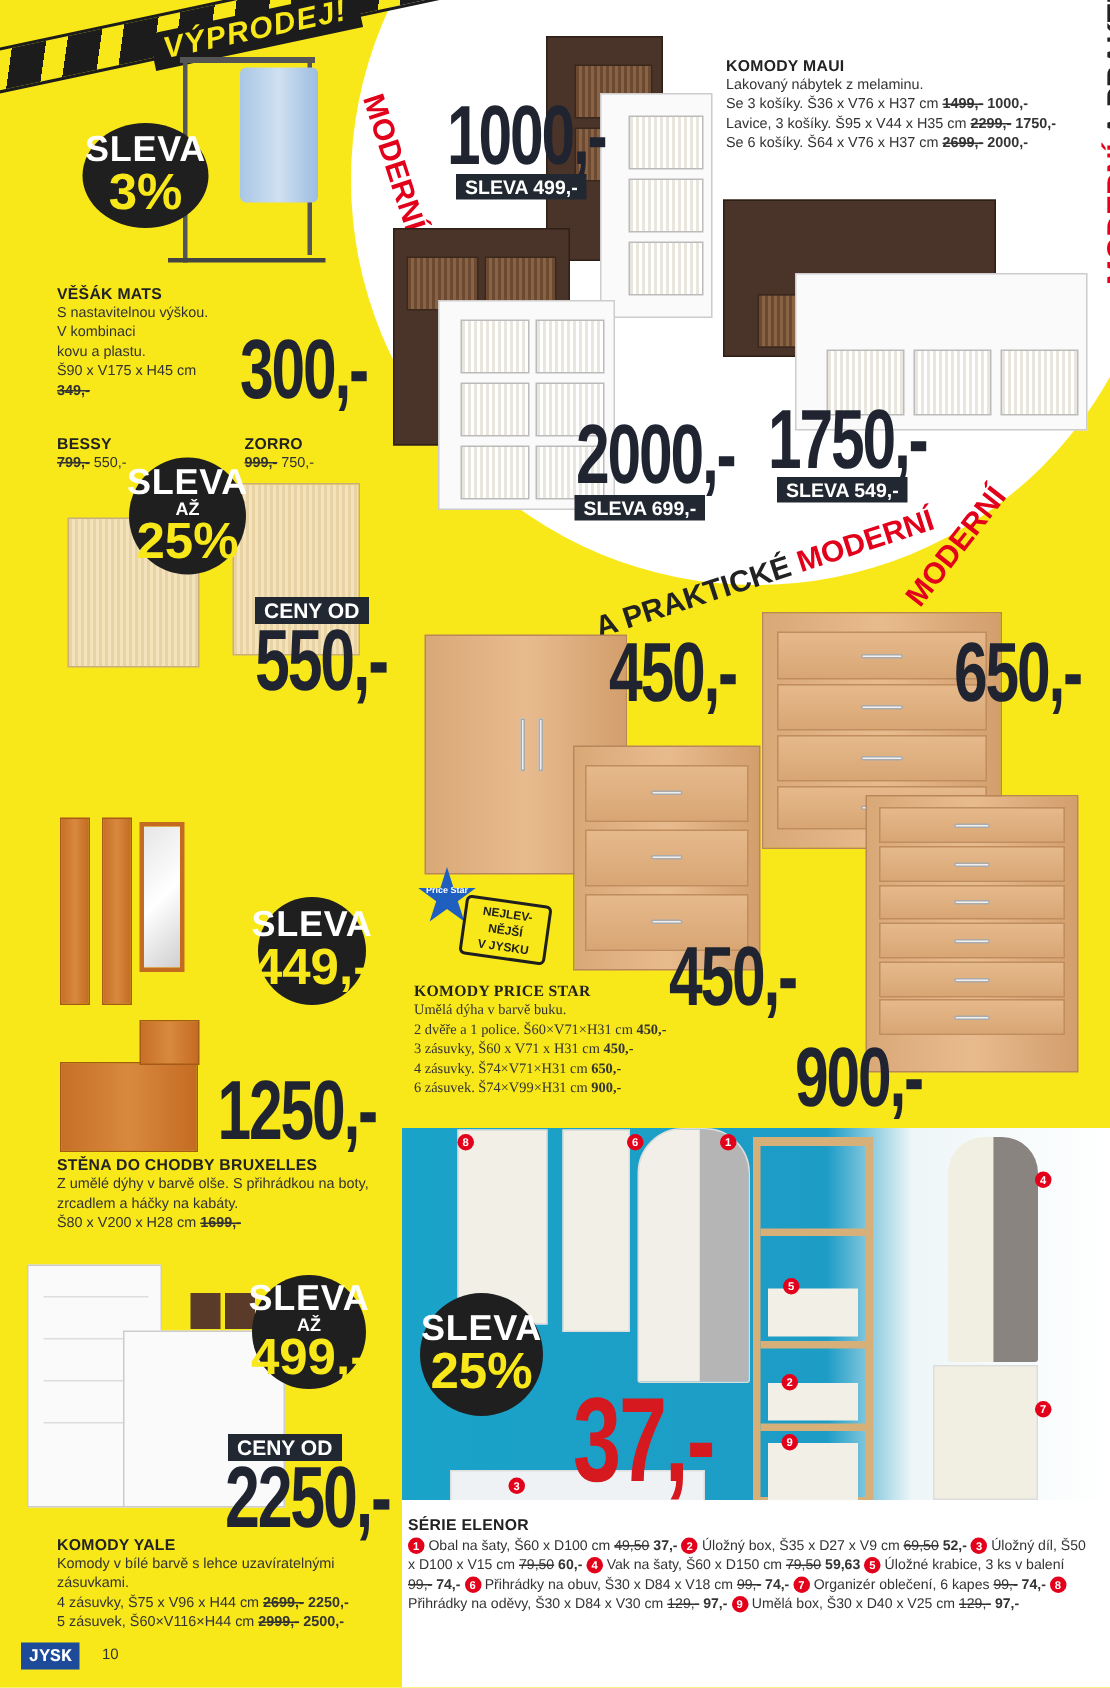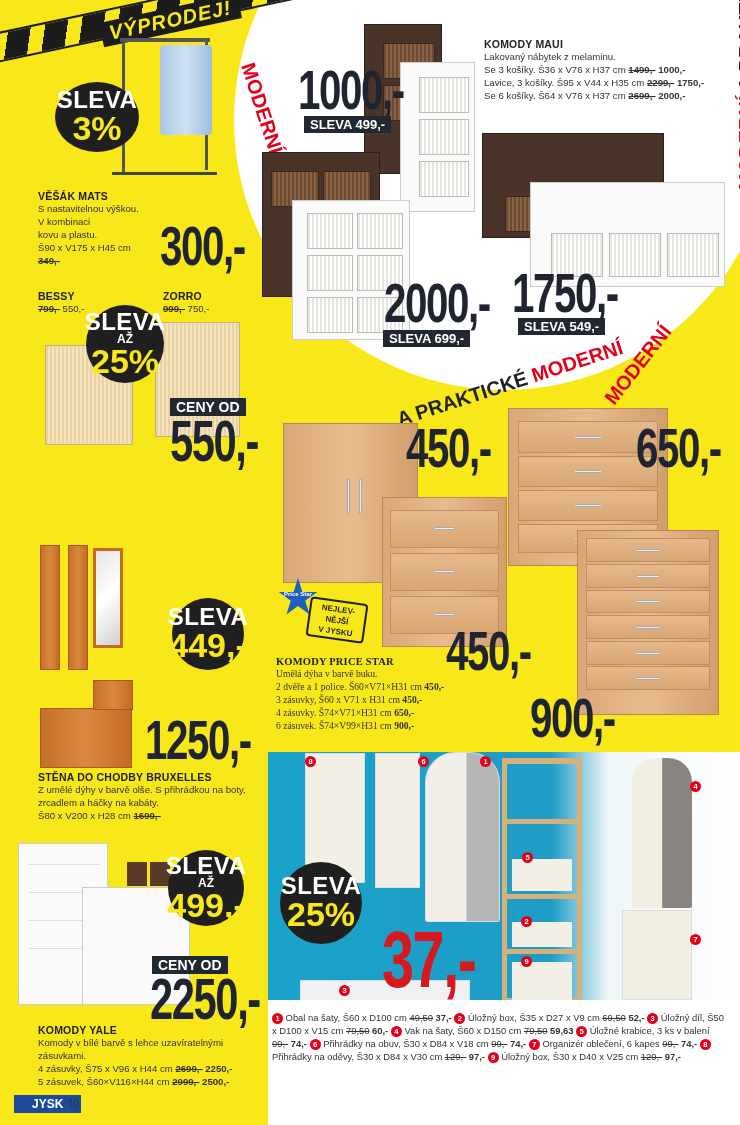--- a/index.html
+++ b/index.html
@@ -44,21 +44,21 @@
   .rattan { background: repeating-linear-gradient(90deg,#e9d3a4 0 2px,#f3e3bd 2px 4px); border: 1px solid #c9ae7a; }
   .alder { background: linear-gradient(90deg,#c76f27,#d9893f 50%,#c46b22); border: 1px solid #a65918; }
 
   .blue-panel { left: 268px; top: 752px; width: 472px; height: 248px; background: linear-gradient(90deg,#1aa3c9 0%, #1d9cc6 60%, #eef6f8 72%, #fff 100%); }
   .white-panel { left: 268px; top: 1000px; width: 472px; height: 125px; background: #fff; }
   .num { width: 11px; height: 11px; border-radius: 50%; background: #e2001a; color: #fff; font-size: 7.5px; font-weight: bold; text-align: center; line-height: 11px; display: inline-block; }
   .elenor-desc { font-size: 9.4px; line-height: 13px; color: #333; }
   .elenor-desc s { font-weight: normal; }
   .elenor-desc b { font-weight: bold; }
 
-  .logo { left: 14px; top: 1095px; background: #1d4b9a; color: #fff; font-weight: bold; font-size: 12px; padding: 2px 18px; }
+  .logo { left: 14px; top: 1095px; background: #1d4b9a; color: #fff; font-weight: bold; font-size: 12px; padding: 2px 5px; font-family: Liberation Mono, monospace; }
   .pagenum { left: 68px; top: 1098px; font-size: 10px; color: #333; }
 
   .star { left: 278px; top: 578px; width: 40px; height: 40px; background: #1f5fbf; clip-path: polygon(50% 0%,61% 35%,98% 35%,68% 57%,79% 91%,50% 70%,21% 91%,32% 57%,2% 35%,39% 35%); color: #fff; font-size: 6px; font-weight: bold; text-align: center; padding-top: 13px; line-height: 7px; }
   .nejlev { left: 308px; top: 600px; width: 58px; height: 40px; background: #f8e81a; border: 2px solid #1f1f1f; border-radius: 4px; transform: rotate(8deg); color: #1f1f1f; font-size: 8px; font-weight: bold; text-align: center; line-height: 11px; padding-top: 2px; }
 </style>
 </head>
 <body>
 
 <div class="page">
 
@@ -290,28 +290,29 @@
   <div class="abs num" style="left:339px;top:985px;">3</div>
 
   <div class="abs badge" style="left:280px;top:862px;width:82px;height:82px;">
     <span class="lbl">SLEVA</span>
     <span class="big y">25%</span>
   </div>
   <div class="abs price red" style="left:382px;top:920px;font-size:80px;">37,-</div>
 
   <div class="abs white-panel"></div>
   <div class="abs" style="left:272px;top:1011px;width:456px;">
+    <div class="title">SÉRIE ELENOR</div>
     <div class="elenor-desc">
       <span class="num">1</span> <span>Obal na šaty, Š60 x D100 cm</span> <s>49,50</s> <b>37,-</b>
       <span class="num">2</span> <span>Úložný box, Š35 x D27 x V9 cm</span> <s>69,50</s> <b>52,-</b>
       <span class="num">3</span> <span>Úložný díl, Š50 x D100 x V15 cm</span> <s>79,50</s> <b>60,-</b>
       <span class="num">4</span> <span>Vak na šaty, Š60 x D150 cm</span> <s>79,50</s> <b>59,63</b>
       <span class="num">5</span> <span>Úložné krabice, 3 ks v balení</span> <s>99,-</s> <b>74,-</b>
       <span class="num">6</span> <span>Přihrádky na obuv, Š30 x D84 x V18 cm</span> <s>99,-</s> <b>74,-</b>
       <span class="num">7</span> <span>Organizér oblečení, 6 kapes</span> <s>99,-</s> <b>74,-</b>
       <span class="num">8</span> <span>Přihrádky na oděvy, Š30 x D84 x V30 cm</span> <s>129,-</s> <b>97,-</b>
-      <span class="num">9</span> <span>Úložný box, Š30 x D40 x V25 cm</span> <s>129,-</s> <b>97,-</b>
+      <span class="num">9</span> <span>Umělá box, Š30 x D40 x V25 cm</span> <s>129,-</s> <b>97,-</b>
     </div>
   </div>
 
   <div class="abs logo">JYSK</div>
   <div class="abs pagenum">10</div>
 </div>
 
 </body></html>

